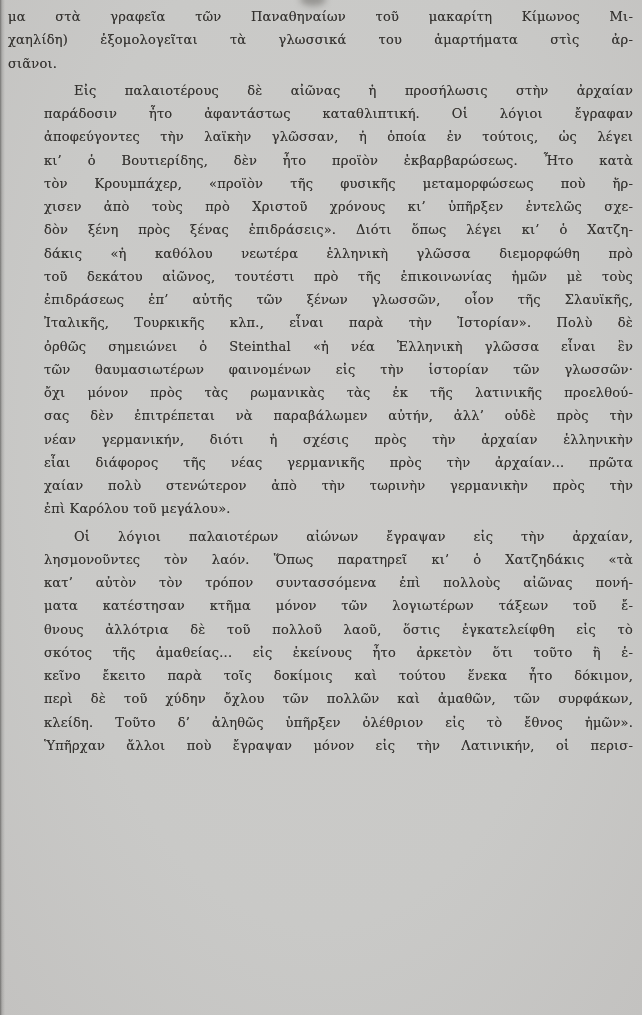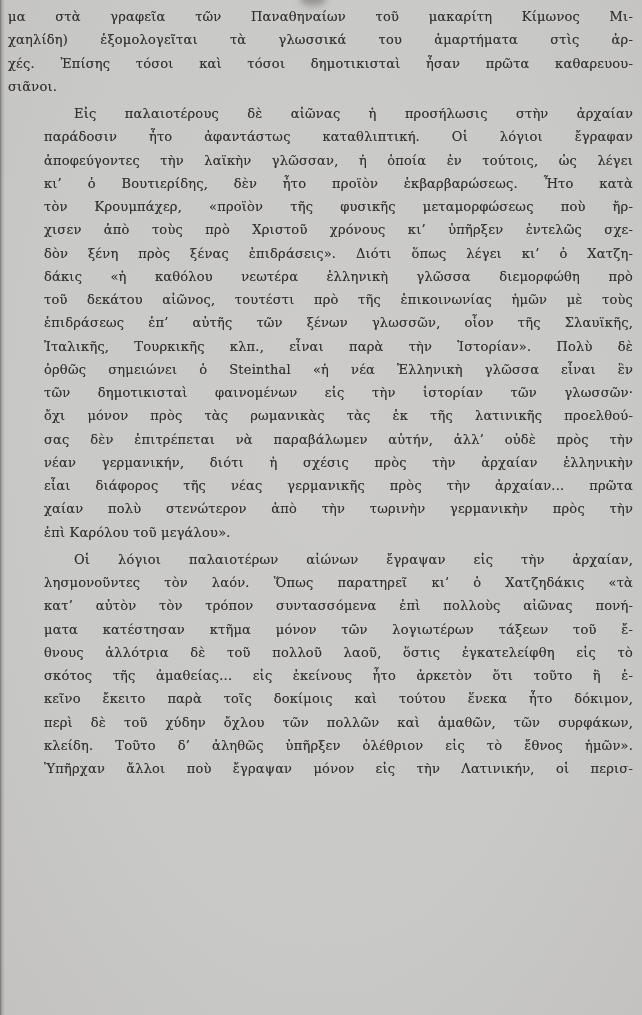--- a/index.html
+++ b/index.html
@@ -72,37 +72,36 @@
 </style>
 </head>
 <body>
 
 <div class="page" style="color: rgb(52, 50, 47);">
   <div class="header-smudge"></div>
   <div class="textblock">
     <div class="para">
         <div class="line">μα στὰ γραφεῖα τῶν Παναθηναίων τοῦ μακαρίτη Κίμωνος Μι-</div>
         <div class="line">χαηλίδη) ἐξομολογεῖται τὰ γλωσσικά του ἁμαρτήματα στὶς ἀρ-</div>
-        <div class="line">χές. Ἐπίσης τόσοι καὶ τόσοι δημοτικισταὶ ἦσαν πρῶτα καθαρευου-</div>
         <div class="line last">σιᾶνοι.</div>
       </div>
     <div class="para indent">
         <div class="line">Εἰς παλαιοτέρους δὲ αἰῶνας ἡ προσήλωσις στὴν ἀρχαίαν</div>
         <div class="line">παράδοσιν ἦτο ἀφαντάστως καταθλιπτική. Οἱ λόγιοι ἔγραφαν</div>
         <div class="line">ἀποφεύγοντες τὴν λαϊκὴν γλῶσσαν, ἡ ὁποία ἐν τούτοις, ὡς λέγει</div>
         <div class="line">κι’ ὁ Βουτιερίδης, δὲν ἦτο προϊὸν ἐκβαρβαρώσεως. Ἦτο κατὰ</div>
         <div class="line">τὸν Κρουμπάχερ, «προϊὸν τῆς φυσικῆς μεταμορφώσεως ποὺ ἤρ-</div>
         <div class="line">χισεν ἀπὸ τοὺς πρὸ Χριστοῦ χρόνους κι’ ὑπῆρξεν ἐντελῶς σχε-</div>
         <div class="line">δὸν ξένη πρὸς ξένας ἐπιδράσεις». Διότι ὅπως λέγει κι’ ὁ Χατζη-</div>
         <div class="line">δάκις «ἡ καθόλου νεωτέρα ἑλληνικὴ γλῶσσα διεμορφώθη πρὸ</div>
         <div class="line">τοῦ δεκάτου αἰῶνος, τουτέστι πρὸ τῆς ἐπικοινωνίας ἡμῶν μὲ τοὺς</div>
         <div class="line">ἐπιδράσεως ἐπ’ αὐτῆς τῶν ξένων γλωσσῶν, οἷον τῆς Σλαυϊκῆς,</div>
         <div class="line">Ἰταλικῆς, Τουρκικῆς κλπ., εἶναι παρὰ τὴν Ἱστορίαν». Πολὺ δὲ</div>
         <div class="line">ὀρθῶς σημειώνει ὁ Steinthal «ἡ νέα Ἑλληνικὴ γλῶσσα εἶναι ἓν</div>
-        <div class="line">τῶν δημοτικισταὶ φαινομένων εἰς τὴν ἱστορίαν τῶν γλωσσῶν·</div>
+        <div class="line">τῶν θαυμασιωτέρων φαινομένων εἰς τὴν ἱστορίαν τῶν γλωσσῶν·</div>
         <div class="line">ὄχι μόνον πρὸς τὰς ρωμανικὰς τὰς ἐκ τῆς λατινικῆς προελθού-</div>
         <div class="line">σας δὲν ἐπιτρέπεται νὰ παραβάλωμεν αὐτήν, ἀλλ’ οὐδὲ πρὸς τὴν</div>
         <div class="line">νέαν γερμανικήν, διότι ἡ σχέσις πρὸς τὴν ἀρχαίαν ἑλληνικὴν</div>
         <div class="line">εἶαι διάφορος τῆς νέας γερμανικῆς πρὸς τὴν ἀρχαίαν... πρῶτα</div>
         <div class="line">χαίαν πολὺ στενώτερον ἀπὸ τὴν τωρινὴν γερμανικὴν πρὸς τὴν</div>
         <div class="line last">ἐπὶ Καρόλου τοῦ μεγάλου».</div>
       </div>
     <div class="para indent">
         <div class="line">Οἱ λόγιοι παλαιοτέρων αἰώνων ἔγραψαν εἰς τὴν ἀρχαίαν,</div>
         <div class="line">λησμονοῦντες τὸν λαόν. Ὅπως παρατηρεῖ κι’ ὁ Χατζηδάκις «τὰ</div>

